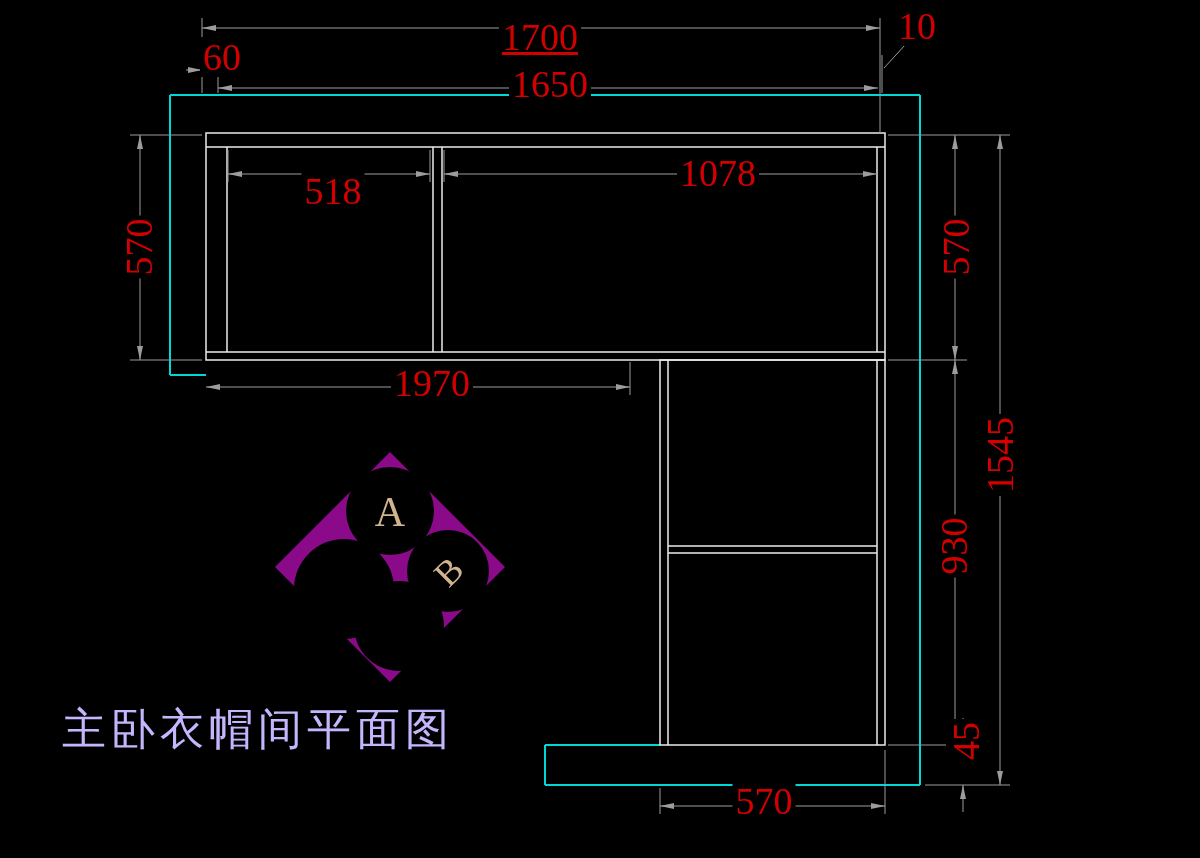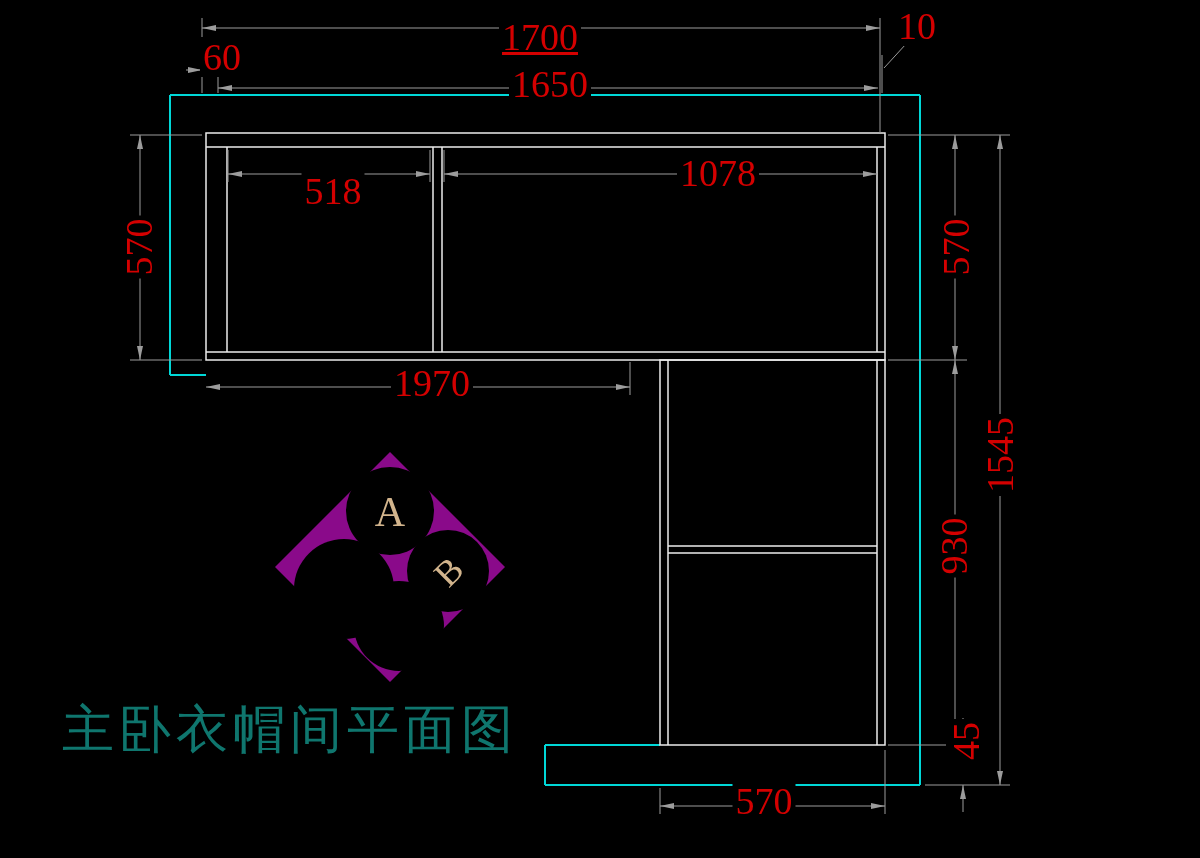--- a/index.html
+++ b/index.html
@@ -18,23 +18,23 @@
     position:absolute;
     color:var(--dimension_text,#d40000);
     background:var(--background,#000);
     font-size:38px;line-height:1;white-space:nowrap;
     padding:1px 3px;
     transform:translate(-50%,-50%);
   }
   .vert{transform:translate(-50%,-50%) rotate(-90deg);}
   .title{
     position:absolute;
-    color:#0f766e;
-    font-family:Liberation Mono, monospace;
-    font-size:52px;line-height:1;letter-spacing:5px;
+    color:#c4b5fd;
+    font-family:Liberation Serif, serif;
+    font-size:44px;line-height:1;letter-spacing:5px;
     white-space:nowrap;
   }
   .logo-letter{font-family:"Liberation Serif",serif;}
 </style>
 </head>
 <body>
 
 <div class="stage">
 
   <svg width="1200" height="858" viewBox="0 0 1200 858">

